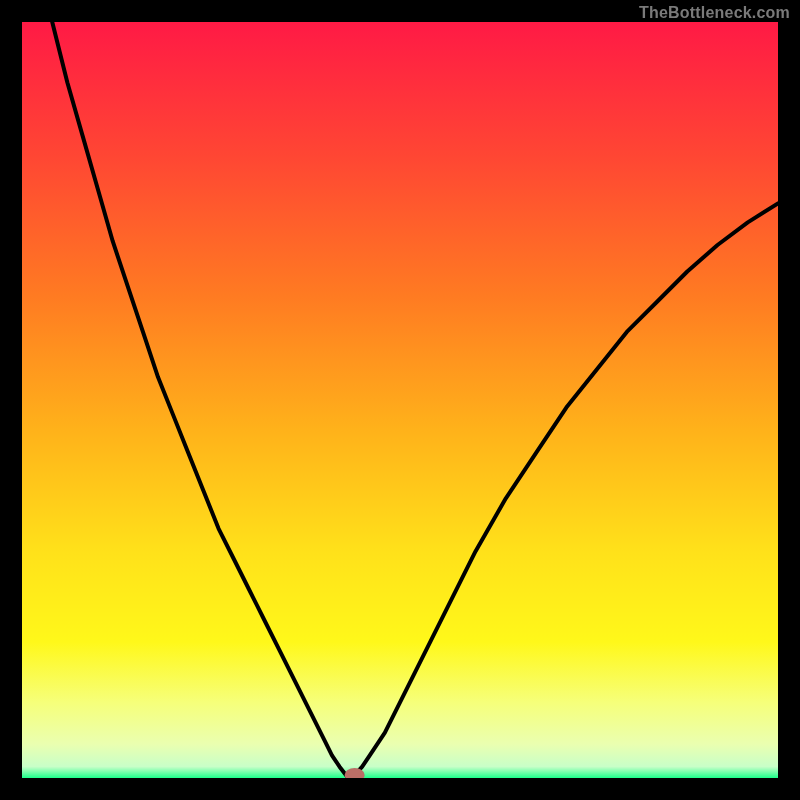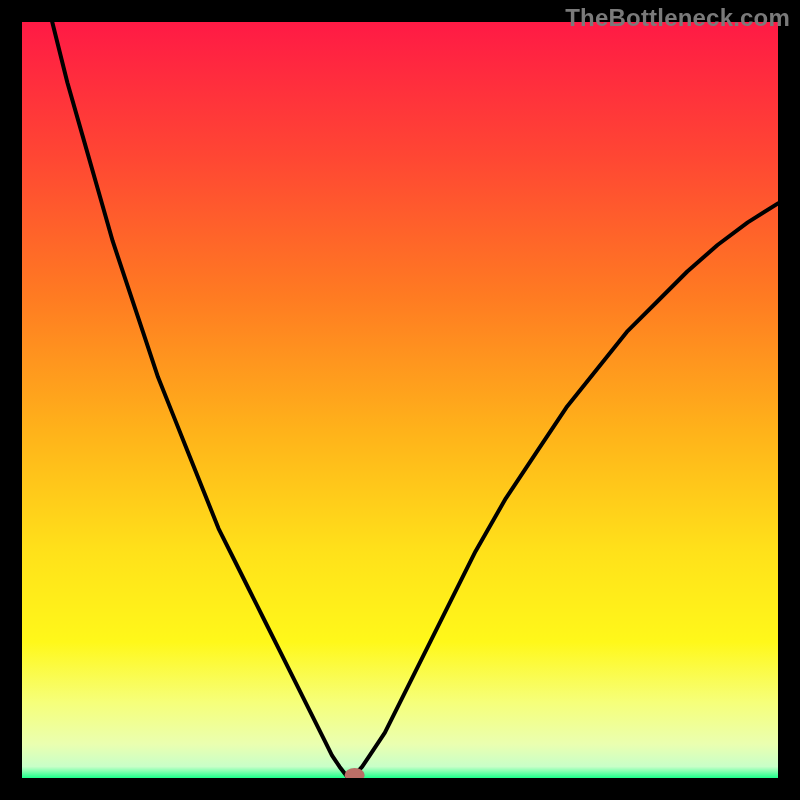--- a/index.html
+++ b/index.html
@@ -14,21 +14,21 @@
     position: relative;
     width: 800px;
     height: 800px;
     background: #000;
   }
   .watermark {
     position: absolute;
     top: 4px;
     right: 10px;
     font-family: Arial, Helvetica, sans-serif;
-    font-size: 24px;
+    font-size: 16px;
     font-weight: 600;
     color: #7a7a7a;
     letter-spacing: 0.2px;
     z-index: 20;
   }
   .plot-area {
     position: absolute;
     left: 22px;
     top: 22px;
     width: 756px;

